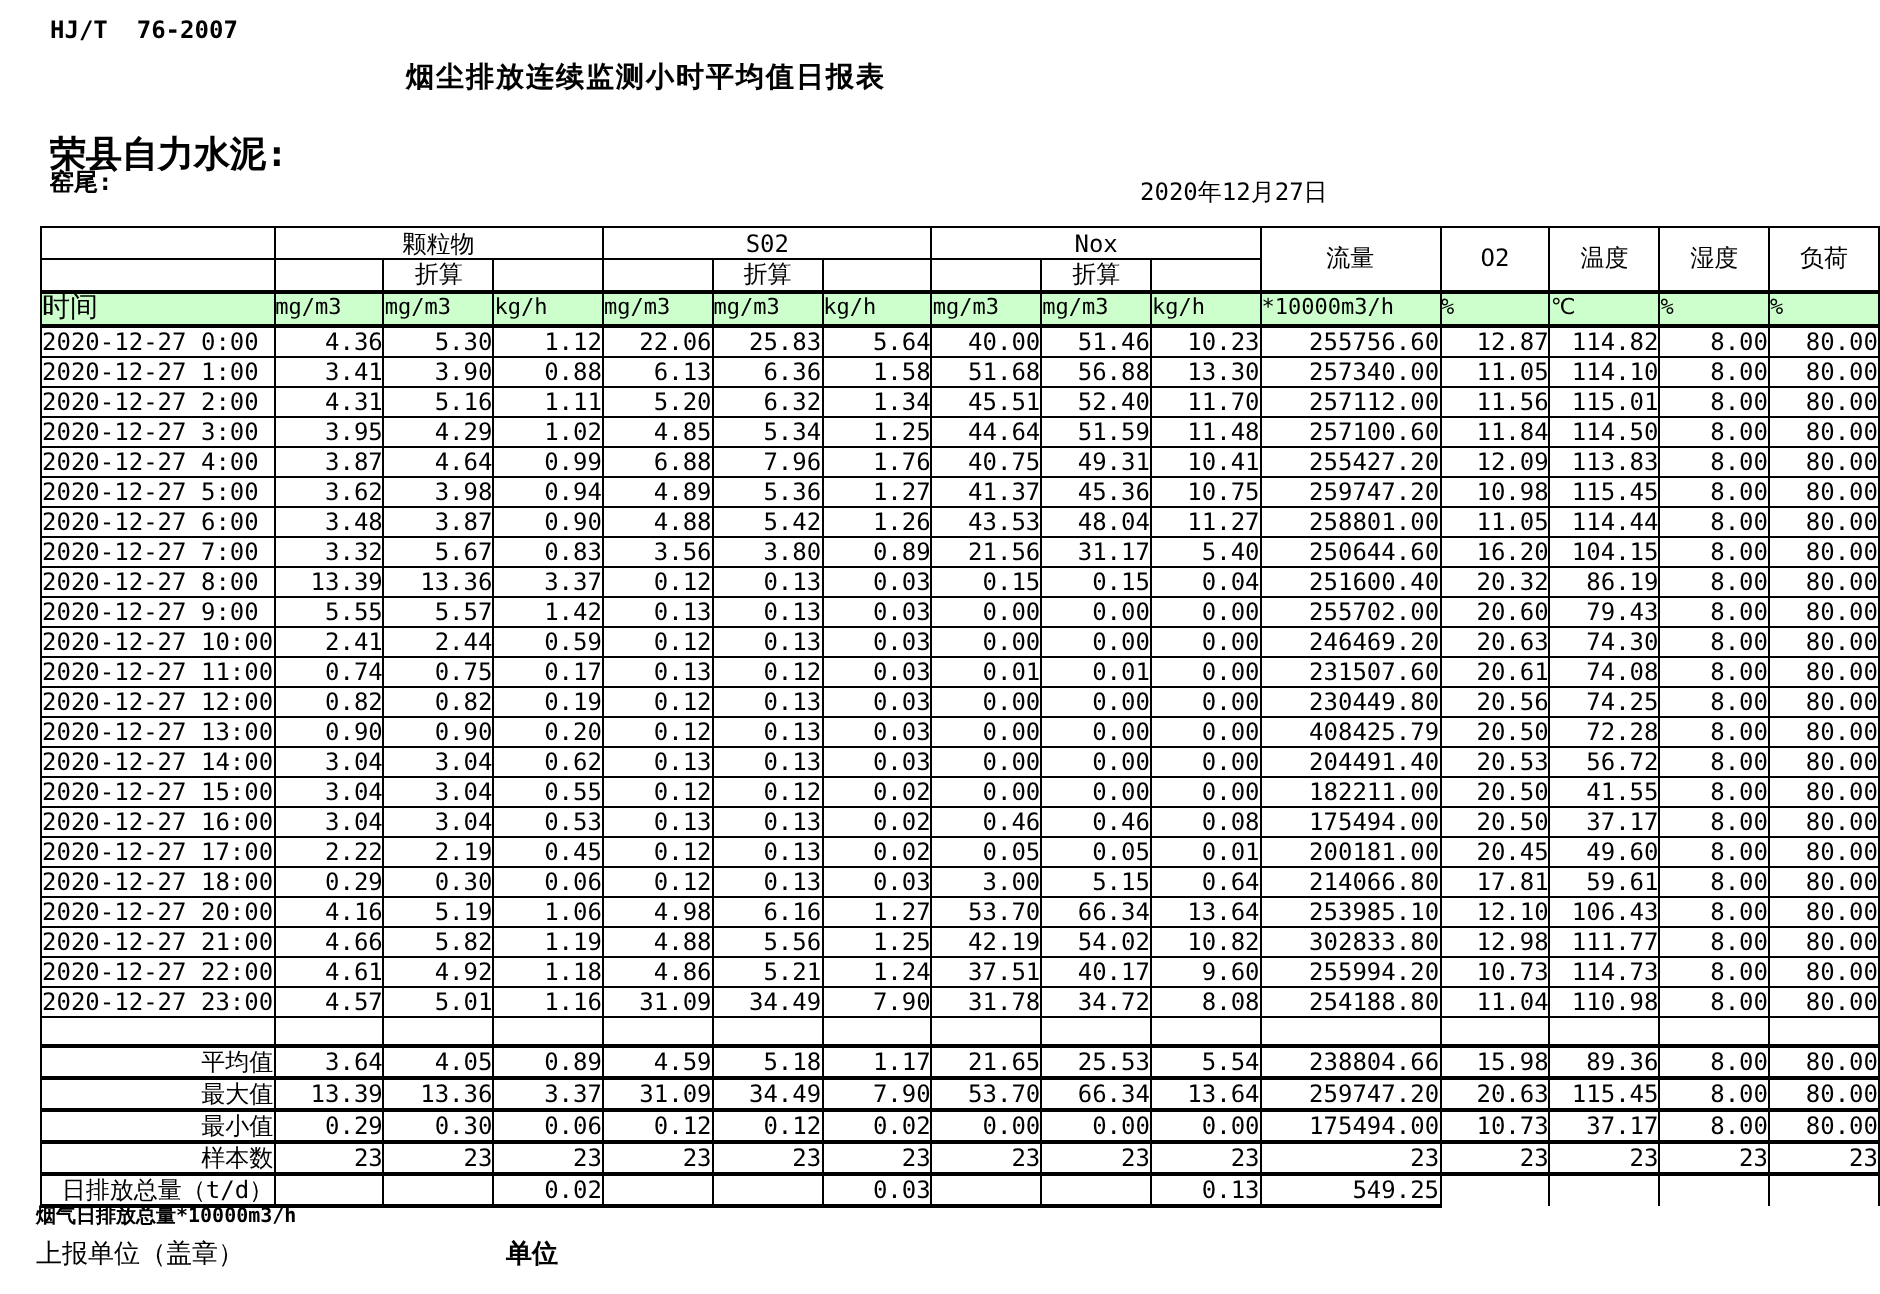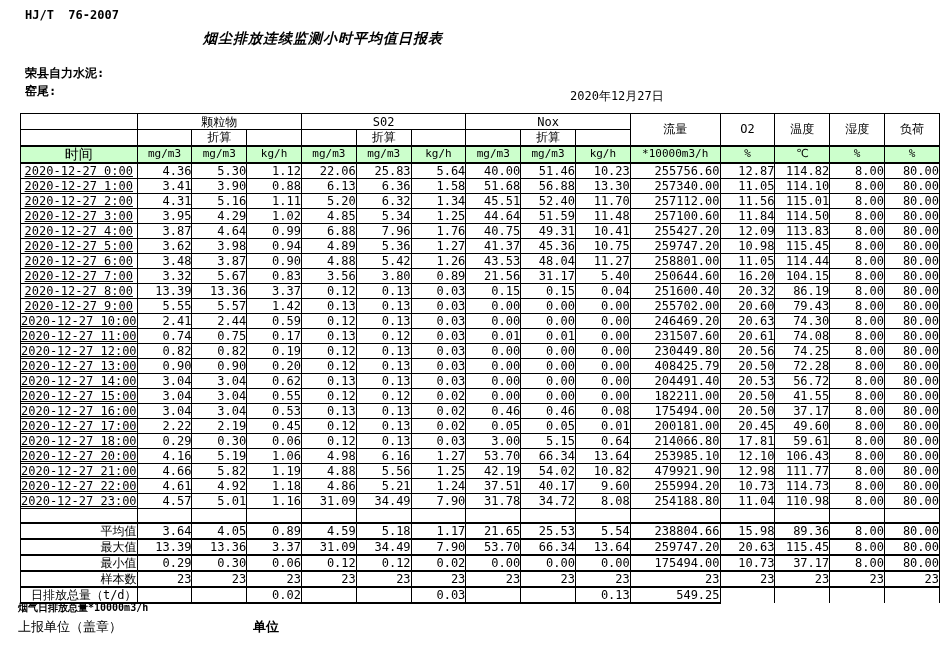--- a/index.html
+++ b/index.html
@@ -3,43 +3,43 @@
 <meta charset="utf-8">
 <style>
   * { box-sizing: border-box; }
   html,body { margin:0; padding:0; }
   body {
     width:940px; height:647px; background:#ffffff; color:#000;
     font-family:"DejaVu Sans Mono","DejaVu Sans",monospace;
     position:relative; overflow:hidden;
   }
   .std-code { position:absolute; left:25px; top:8px; font-size:12px; font-weight:bold; white-space:pre; }
-  .title { position:absolute; left:203px; top:30px; font-size:14px; font-weight:bold; letter-spacing:1px;font-style:italic; }
-  .company { position:absolute; left:25px; top:65px; font-size:12px; font-weight:bold; }
+  .title { position:absolute; left:203px; top:30px; font-size:14px; font-weight:bold; letter-spacing:1px; }
+  .company { position:absolute; left:25px; top:65px; font-size:18px; font-weight:bold; }
   .station { position:absolute; left:25px; top:83px; font-size:12px; font-weight:bold; }
   .rdate { position:absolute; left:570px; top:88px; font-size:12px; }
 
   table.report {
     position:absolute; left:20px; top:113px;
     border-collapse:collapse; table-layout:fixed;
   }
   table.report td {
     border:1px solid #000;
     font-size:12px; line-height:14px; height:15px;
     padding:0; white-space:nowrap; overflow:hidden;
   }
   
   tr.h1 td, tr.h2 td { text-align:center; height:16px; font-size:12px; }
   tr.h3 td {
-    background:#ccffcc; text-align:center; height:17px; font-size:11px;
+    background:#ccffcc; height:17px; font-size:11px;
     border-top:2px solid #000; border-bottom:2px solid #000;
   }
   tr.h3 td.time-h { font-size:14px; }
   
-  td.time { text-align:center; padding-right:5px;text-decoration:underline; }
+  td.time { text-align:left; padding-right:5px; }
   td.num  { text-align:right; padding-right:8px; }
   tr.empty td { height:15px; }
   tr.sum td { border-top:2px solid #000; }
   td.slabel { text-align:right; padding-right:3px; font-size:13px;margin-left:12px; }
   tr.total td { border-top:2px solid #000; border-bottom:2px solid #000; }
   tr.total td.nb { border-bottom:none; }
   td.tlabel { text-align:right; font-size:13px; overflow:visible; }
 
   .f1 { position:absolute; left:18px; top:601px; font-size:10px; font-weight:bold; }
   .f2 { position:absolute; left:18px; top:618px; font-size:13px; font-weight:normal; }
@@ -459,21 +459,21 @@
         <td class="time">2020-12-27 21:00</td>
         <td class="num">4.66</td>
         <td class="num">5.82</td>
         <td class="num">1.19</td>
         <td class="num">4.88</td>
         <td class="num">5.56</td>
         <td class="num">1.25</td>
         <td class="num">42.19</td>
         <td class="num">54.02</td>
         <td class="num">10.82</td>
-        <td class="num">479921.90</td>
+        <td class="num">302833.80</td>
         <td class="num">12.98</td>
         <td class="num">111.77</td>
         <td class="num">8.00</td>
         <td class="num">80.00</td>
       </tr>
       <tr class="data">
         <td class="time">2020-12-27 22:00</td>
         <td class="num">4.61</td>
         <td class="num">4.92</td>
         <td class="num">1.18</td>

